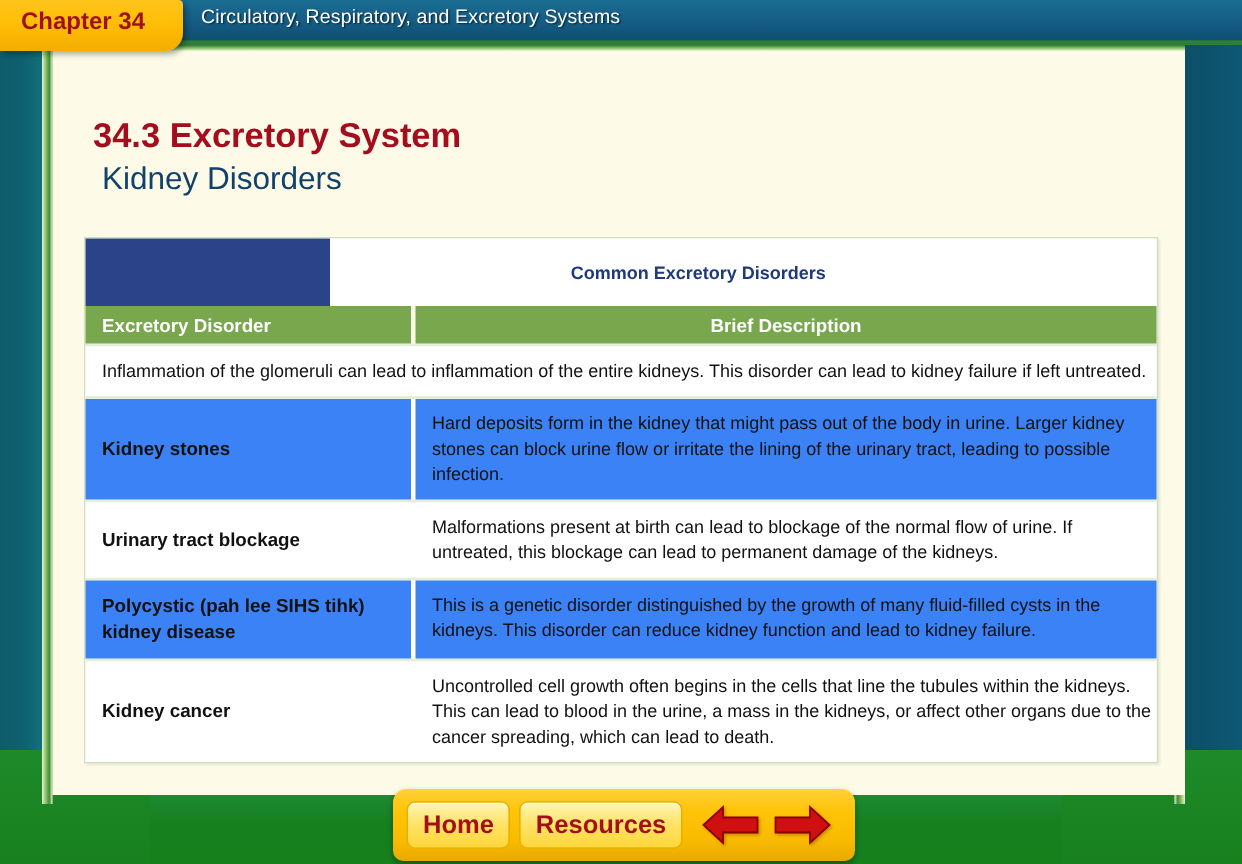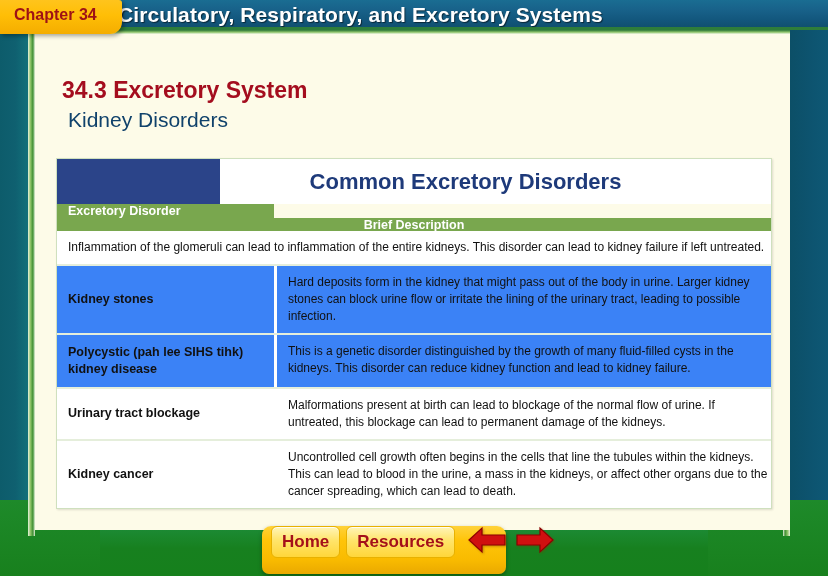--- a/index.html
+++ b/index.html
@@ -83,24 +83,24 @@
   
   .topbar {
     position: absolute;
     left: 112px; top: 0;
     width: 716px; height: 30px;
     background: linear-gradient(to bottom,#1a6d92 0%,#18628a 35%,#12567c 75%,#10506f 100%);
     border-bottom: 3px solid #2e7d3a;
   }
   .topbar-title {
     position: absolute;
-    left: 6px; top: 3px;
+    left: 22px; top: 3px;
     color: #ffffff;
-    font-size: 21px;
-    font-weight: bold;
+    font-size: 13px;
+    font-weight: normal;
     letter-spacing: 0.1px;
     white-space: nowrap;
     text-shadow: 1px 1px 1px rgba(0,0,0,.55);
   }
 
   
   .chapter-tab {
     position: absolute;
     left: 0; top: 0;
     width: 122px; height: 34px;
@@ -159,31 +159,30 @@
     width: 163px;
     background: #2b4489;
     flex: 0 0 auto;
   }
   .tbl-caption-text {
     flex: 1 1 auto;
     display: flex;
     align-items: center;
     justify-content: center;
     color: #1e3a7a;
-    font-size: 22px;
+    font-size: 12px;
     font-weight: bold;
     padding-right: 60px;
   }
 
   
   .tbl-head {
     display: flex;
     height: 25px;
     background: #fdfbe8;
-    flex-direction: column;
   }
   .tbl-head .th {
     background: #79a74e;
     color: #ffffff;
     font-size: 12.5px;
     font-weight: bold;
     display: flex;
     align-items: center;
   }
   .th-disorder {
@@ -223,26 +222,26 @@
     color: #111111;
     line-height: 1.42;
   }
   .tbl-row.odd  .cell-name, .tbl-row.odd  .cell-desc { background: #ffffff; }
   .tbl-row.even .cell-name, .tbl-row.even .cell-desc { background: #3b82f6; }
 
   
   .navbar {
     position: absolute;
     left: 262px; bottom: 2px;
-    width: 244px; height: 48px;
+    width: 308px; height: 48px;
     background: linear-gradient(to bottom,#ffd23a 0%,#ffc409 30%,#f9bb00 70%,#eaa900 100%);
     border-radius: 9px 9px 7px 7px;
     box-shadow: 0 2px 4px rgba(0,0,0,.35);
     display: flex;
-    align-items: flex-start;
+    align-items: center;
     padding: 0 9px;
     gap: 6px;
     z-index: 6;
   }
   .navbtn {
     height: 32px;
     border-radius: 6px;
     background: linear-gradient(to bottom,#fff5b8 0%,#ffe46a 45%,#ffd63a 100%);
     border: 1px solid #e8b100;
     color: #a4101a;
@@ -296,28 +295,28 @@
 
       <div class="tbl-row odd">
         <div class="cell-desc">Inflammation of the glomeruli can lead to inflammation of the entire kidneys. This disorder can lead to kidney failure if left untreated.</div>
       </div>
 
       <div class="tbl-row even">
         <div class="cell-name">Kidney stones</div>
         <div class="cell-desc">Hard deposits form in the kidney that might pass out of the body in urine. Larger kidney stones can block urine flow or irritate the lining of the urinary tract, leading to possible infection.</div>
       </div>
 
+      <div class="tbl-row odd">
+        <div class="cell-name">Urinary tract blockage</div>
+        <div class="cell-desc">Malformations present at birth can lead to blockage of the normal flow of urine. If untreated, this blockage can lead to permanent damage of the kidneys.</div>
+      </div>
+
       <div class="tbl-row even">
         <div class="cell-name">Polycystic (pah lee SIHS tihk) kidney disease</div>
         <div class="cell-desc">This is a genetic disorder distinguished by the growth of many fluid-filled cysts in the kidneys. This disorder can reduce kidney function and lead to kidney failure.</div>
-      </div>
-
-      <div class="tbl-row odd">
-        <div class="cell-name">Urinary tract blockage</div>
-        <div class="cell-desc">Malformations present at birth can lead to blockage of the normal flow of urine. If untreated, this blockage can lead to permanent damage of the kidneys.</div>
       </div>
 
       <div class="tbl-row odd">
         <div class="cell-name">Kidney cancer</div>
         <div class="cell-desc">Uncontrolled cell growth often begins in the cells that line the tubules within the kidneys. This can lead to blood in the urine, a mass in the kidneys, or affect other organs due to the cancer spreading, which can lead to death.</div>
       </div>
 
     </div>
   </div>
 

